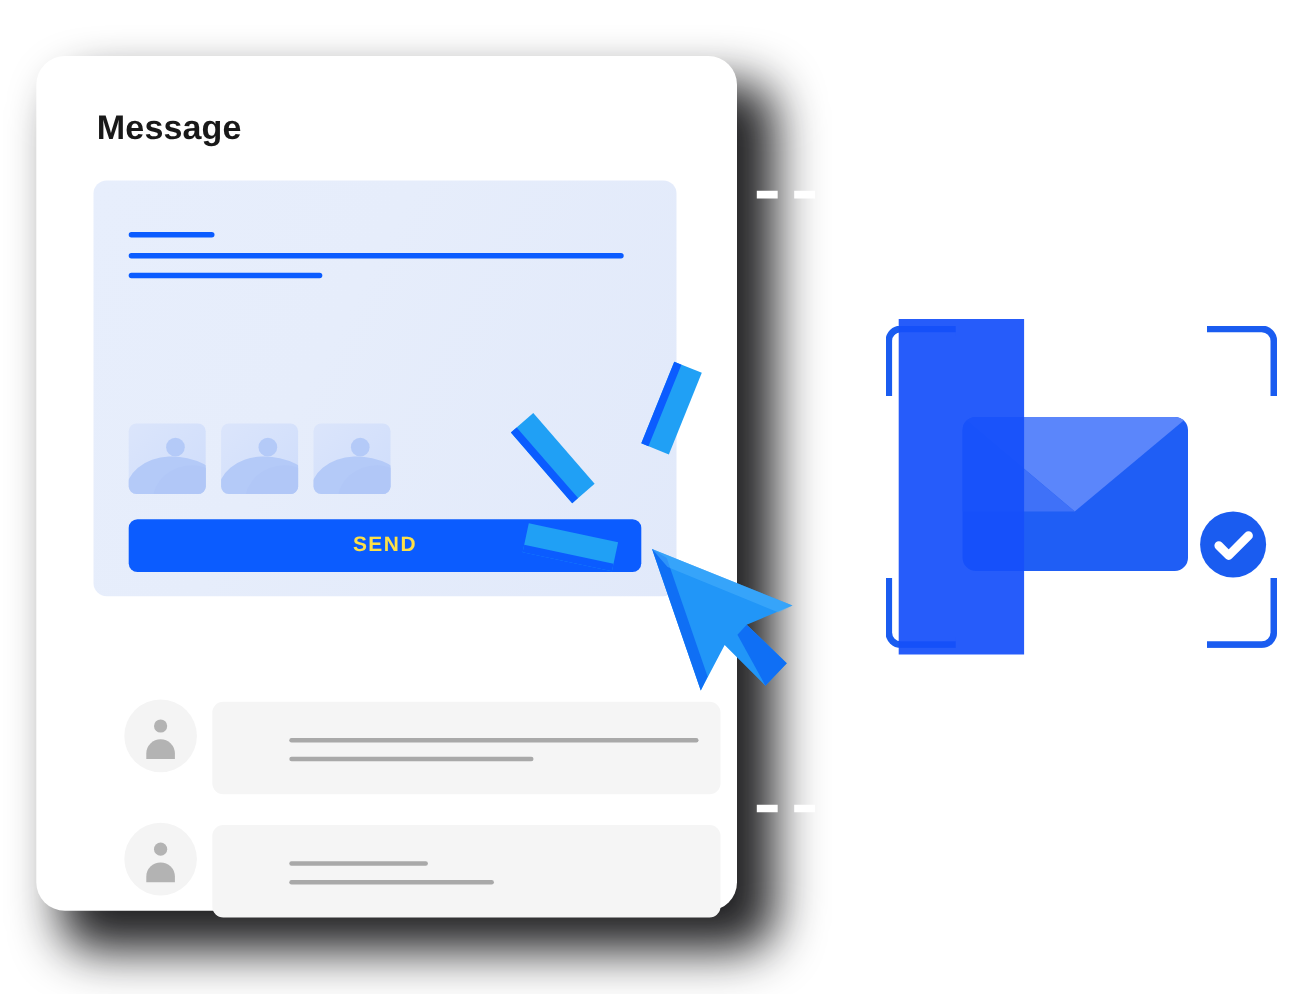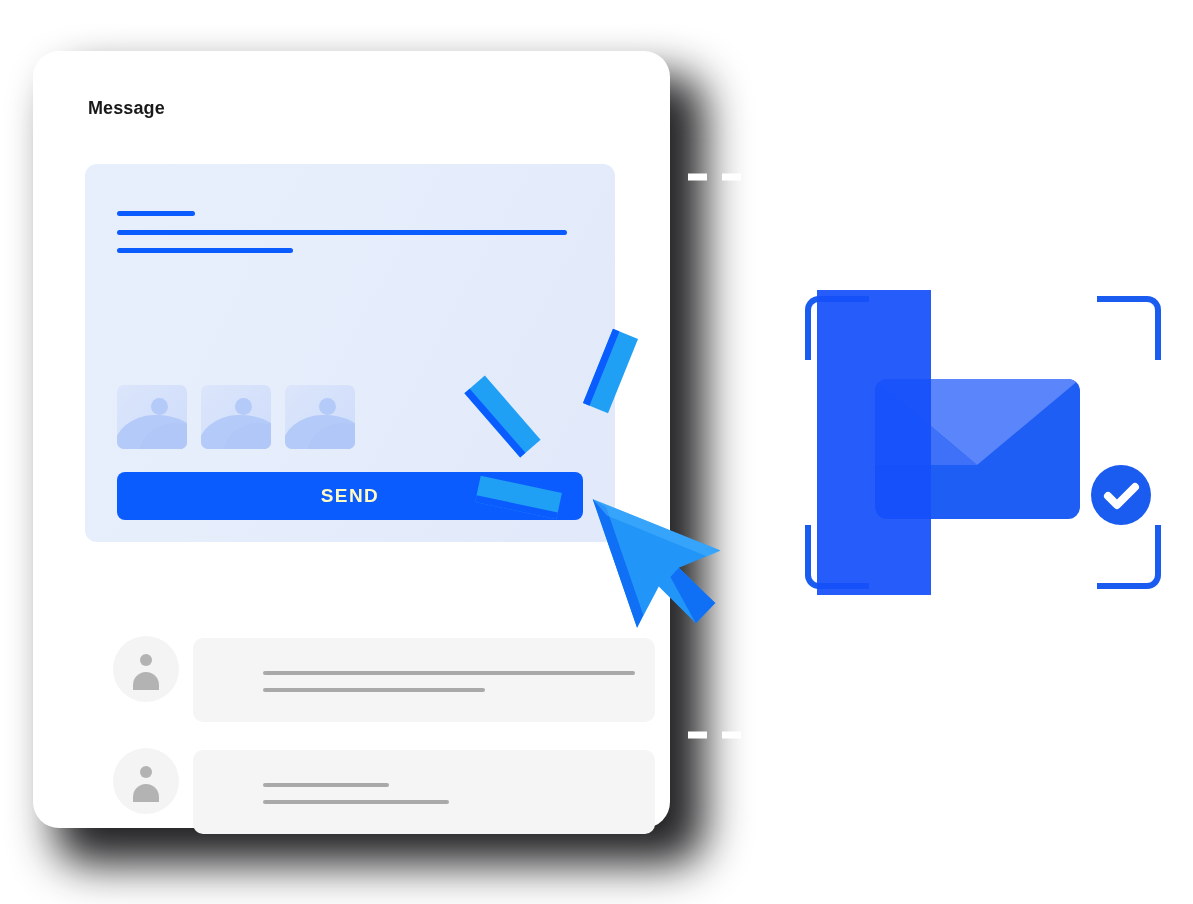--- a/index.html
+++ b/index.html
@@ -30,21 +30,21 @@
     height: 777px;
     background: #ffffff;
     border-radius: 26px;
     box-shadow: 28px 30px 44px 6px rgba(10,10,12,0.90);
   }
 
   #card-title {
     position: absolute;
     left: 55px;
     top: 47px;
-    font-size: 18px;
+    font-size: 31px;
     font-weight: bold;
     color: #191919;
     letter-spacing: 0.1px;
   }
 
   
   #composer {
     position: absolute;
     left: 52px;
     top: 113px;
@@ -110,21 +110,21 @@
   
   #send-button {
     position: absolute;
     left: 32px;
     top: 308px;
     width: 466px;
     height: 48px;
     border: 0;
     border-radius: 8px;
     background: #0b5cff;
-    color: #fef9c3;
+    color: #fde047;
     font-family: "Liberation Sans", sans-serif;
     font-size: 19px;
     font-weight: bold;
     letter-spacing: 1.4px;
     cursor: pointer;
   }
 
   
   .comment-row { position: absolute; }
   .comment-row.r1 { left: 80px; top: 585px; }

